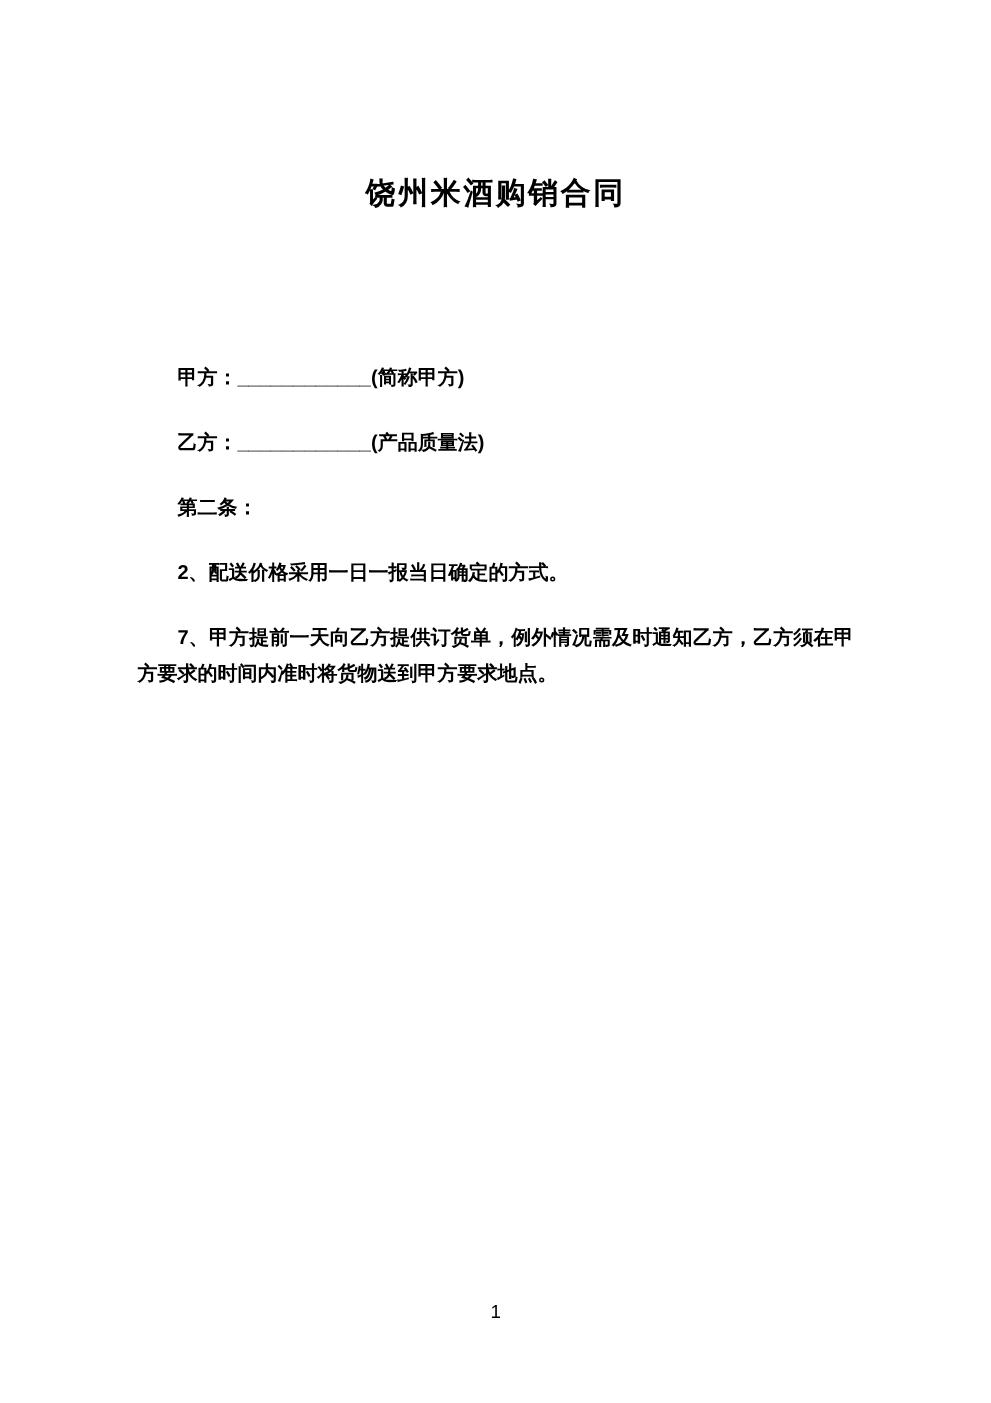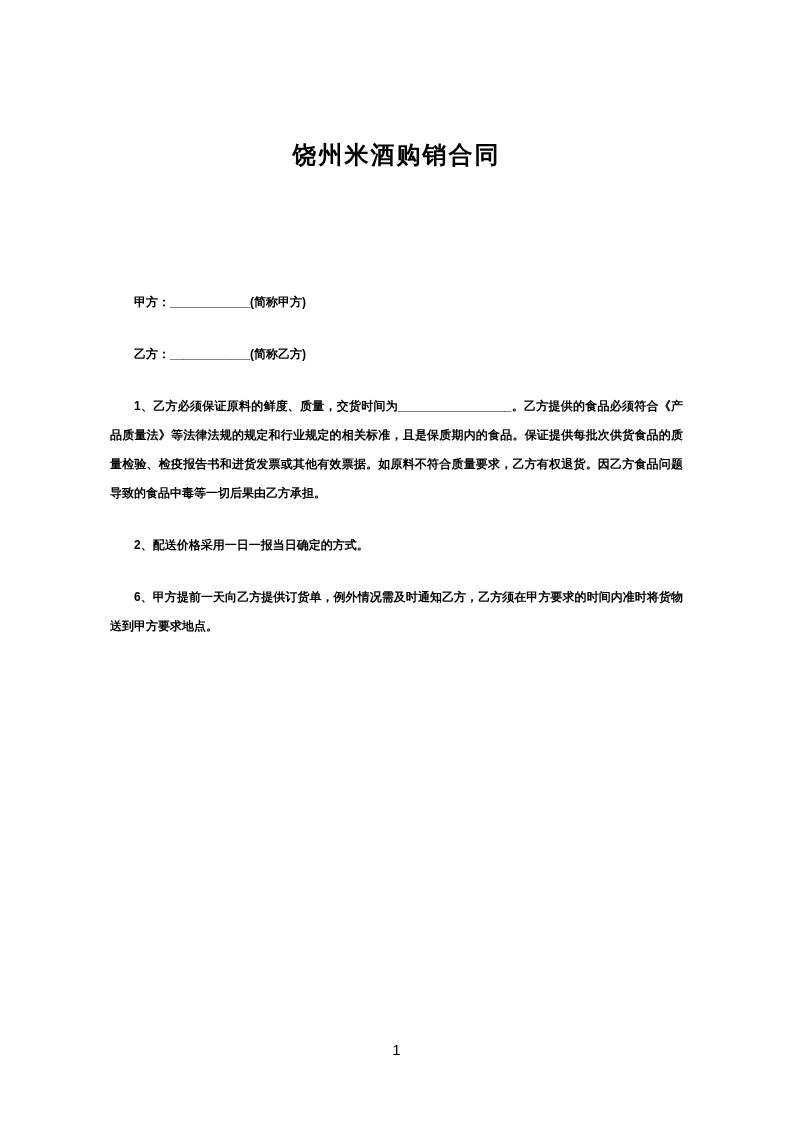--- a/index.html
+++ b/index.html
@@ -22,21 +22,21 @@
   .doc-title {
     margin: 0;
     text-align: center;
     font-size: 24px;
     font-weight: 700;
     letter-spacing: 2px;
     line-height: 30px;
   }
   .content {
     margin-top: 118px;
-    font-size: 12px;
+    font-size: 16px;
     font-weight: 700;
     line-height: 29px;
     text-align: justify;
   }
   .para {
     margin: 0 0 23px 0;
     text-indent: 2em;
   }
   .page-number {
     position: absolute;
@@ -52,29 +52,29 @@
 <body>
 
 <div class="page">
 
   <h1 class="doc-title">饶州米酒购销合同</h1>
 
   <div class="content">
 
     <p class="para">甲方：____________(简称甲方)</p>
 
-    <p class="para">乙方：____________(简称乙方)</p>
+    <p class="para">乙方：____________(产品质量法)</p>
 
 
 
+    <p class="para">第二条：</p>
 
-    <p class="para">1、乙方必须保证原料的鲜度、质量，交货时间为_________________。乙方提供的食品必须符合《产品质量法》等法律法规的规定和行业规定的相关标准，且是保质期内的食品。保证提供每批次供货食品的质量检验、检疫报告书和进货发票或其他有效票据。如原料不符合质量要求，乙方有权退货。因乙方食品问题导致的食品中毒等一切后果由乙方承担。</p>
 
 
     <p class="para">2、配送价格采用一日一报当日确定的方式。</p>
 
-    <p class="para">6、甲方提前一天向乙方提供订货单，例外情况需及时通知乙方，乙方须在甲方要求的时间内准时将货物送到甲方要求地点。</p>
+    <p class="para">7、甲方提前一天向乙方提供订货单，例外情况需及时通知乙方，乙方须在甲方要求的时间内准时将货物送到甲方要求地点。</p>
 
   </div>
 
   <div class="page-number">1</div>
 
 </div>
 
 </body></html>

